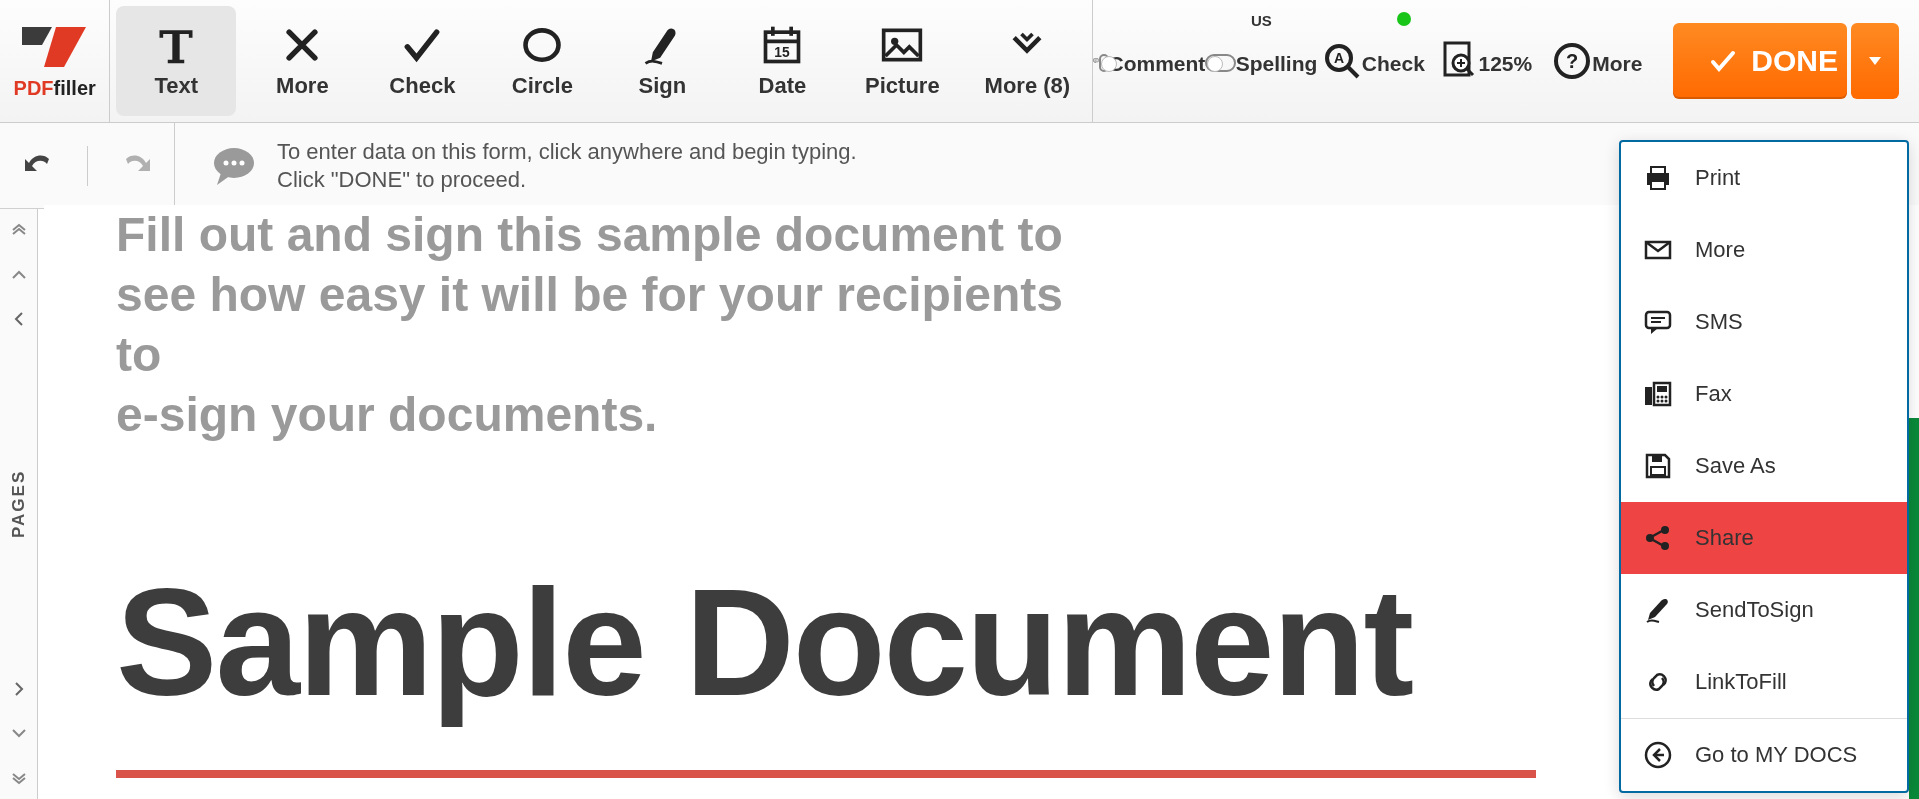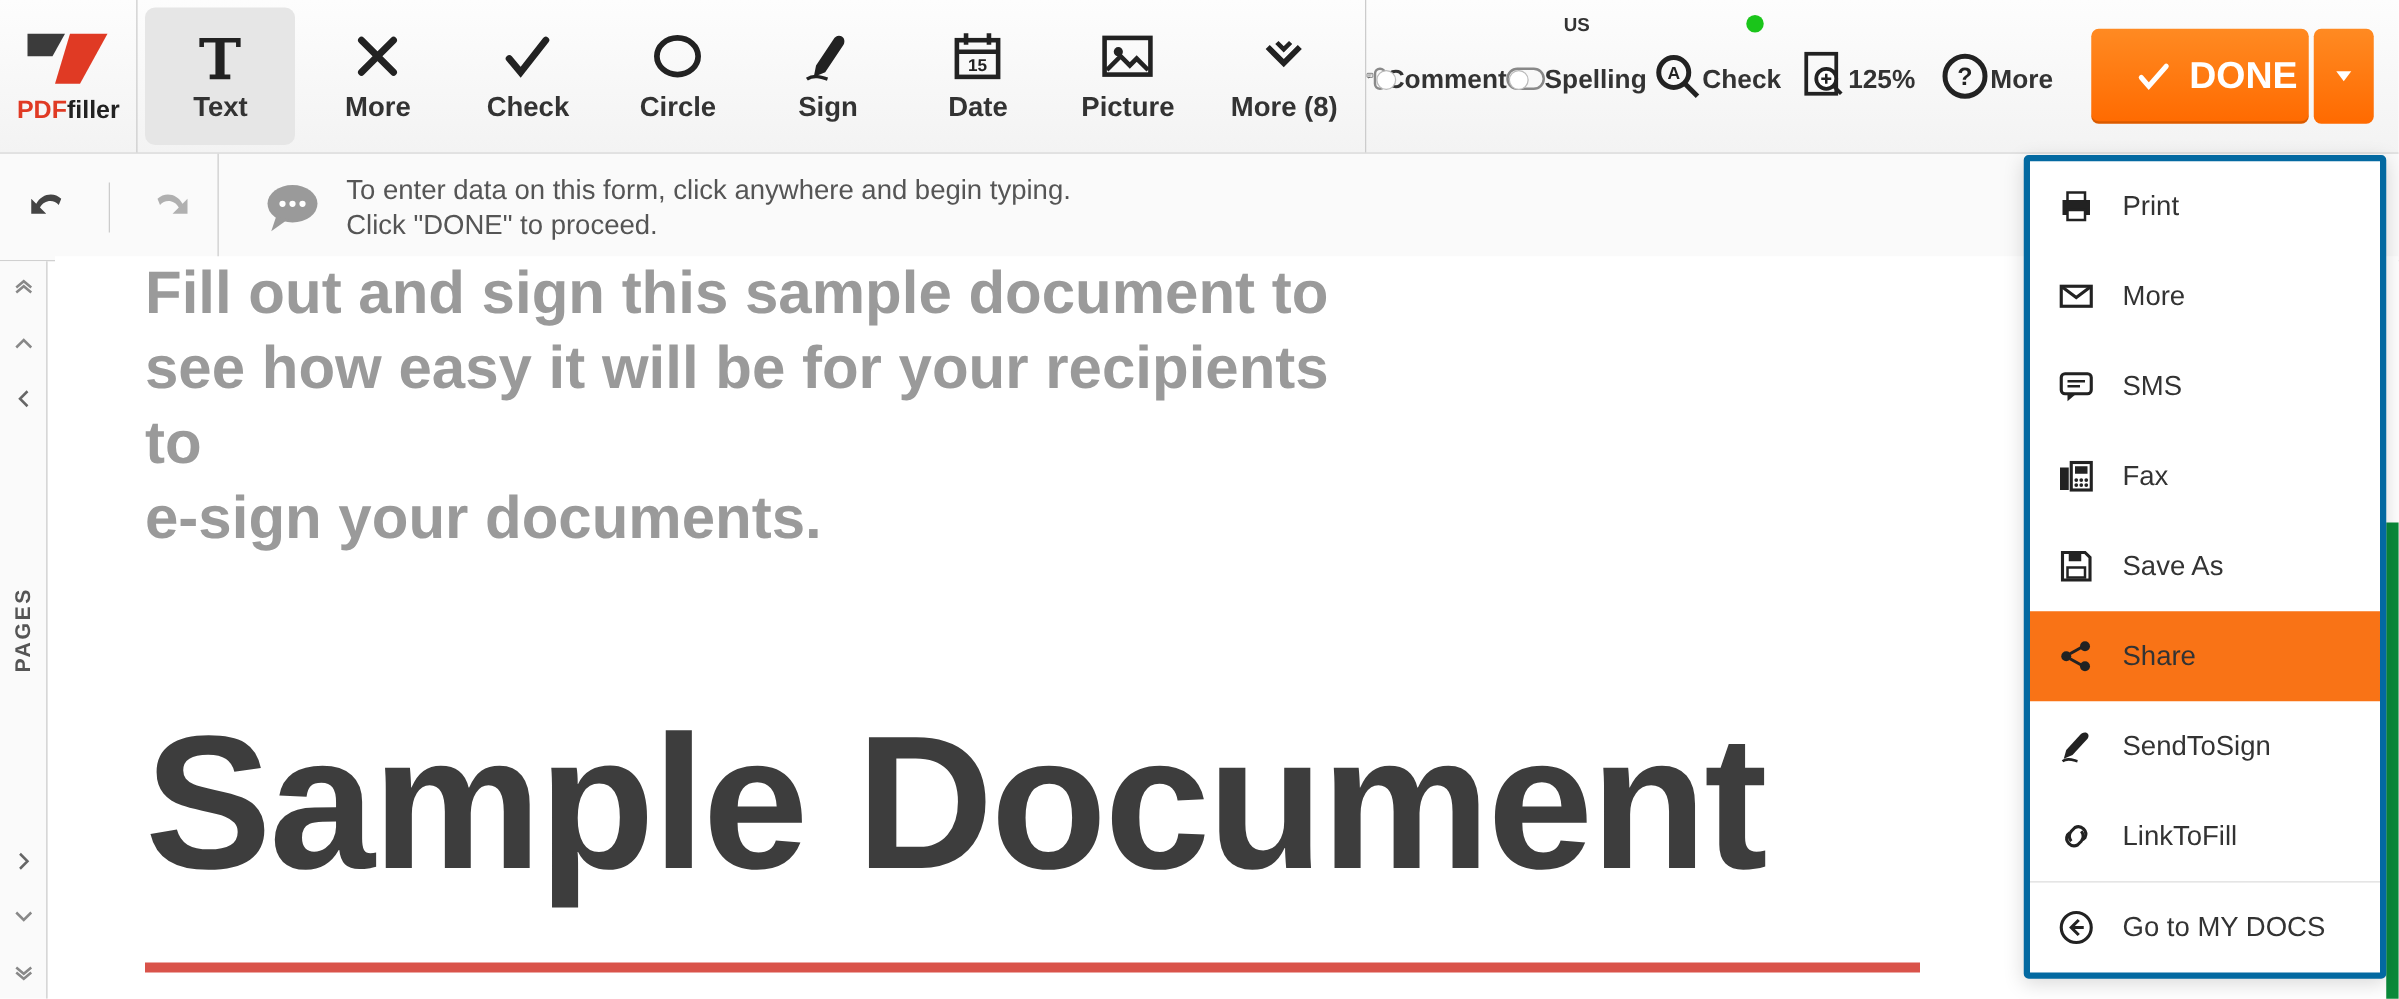--- a/index.html
+++ b/index.html
@@ -35,24 +35,24 @@
   .hint svg{width:46px;height:46px;flex-shrink:0;}
   .workspace { position:relative; height:590px; }
   .page-nav { position:absolute; left:0; top:0; width:38px; height:100%; border-right:1px solid #ccc; display:flex; flex-direction:column; align-items:center; background:#fafafa;}
   .page-nav .nbtn{width:100%;height:44px;display:flex;align-items:center;justify-content:center;cursor:pointer;color:#888;}
   .page-nav .nbtn svg{width:18px;height:18px;}
   .page-nav .pages-label{flex:1;display:flex;align-items:center;justify-content:center;color:#555;font-size:17px;font-weight:bold;letter-spacing:2px;writing-mode:vertical-rl;transform:rotate(180deg);}
   .doc { position:absolute; left:44px; top:-4px; right:0; bottom:0; background:#fff; padding:0 100px 0 72px;}
   .doc .intro{font-size:48px; line-height:60px; font-weight:800; color:#9a9a9a; max-width:980px;}
   .doc .title{font-size:152px; font-weight:900; color:#3d3d3d; margin-top:110px; letter-spacing:-2px;}
   .doc .rule{height:8px;background:#d9534a;margin-top:40px;width:1420px;}
-  .dropdown { position:absolute; top:124px; right:10px; width:290px; background:#fff; border:5px solid #0369a1; border-radius:4px; box-shadow:0 4px 16px rgba(0,0,0,.15); z-index:50;}
+  .dropdown { position:absolute; top:140px; right:10px; width:290px; background:#fff; border:2px solid #0369a1; border-radius:4px; box-shadow:0 4px 16px rgba(0,0,0,.15); z-index:50;}
   .dd-item { height:72px; display:flex; align-items:center; padding:0 22px; gap:22px; font-size:22px; color:#333; cursor:pointer;}
   .dd-item svg{width:30px;height:30px;flex-shrink:0;}
-  .dd-item.hover{background:#f97316;}
+  .dd-item.hover{background:#ef4444;}
   .dd-sep{height:1px;background:#ddd;}
   .green-strip{position:absolute;right:0;top:209px;width:10px;height:400px;background:#0a8a3a;}
 </style>
 </head>
 <body>
 
 <div class="topbar">
   <div class="logo-cell">
     <svg viewBox="0 0 70 50">
       <polygon points="2,4 32,4 22,22 2,22" fill="#3b3b3b"></polygon>

